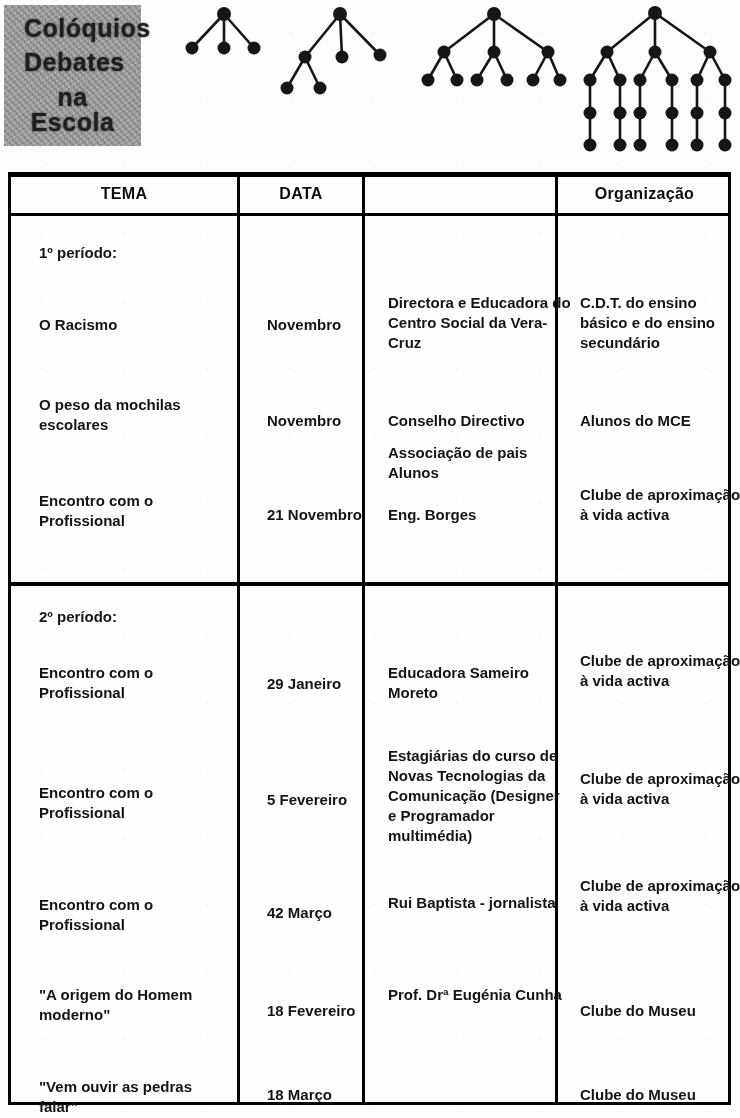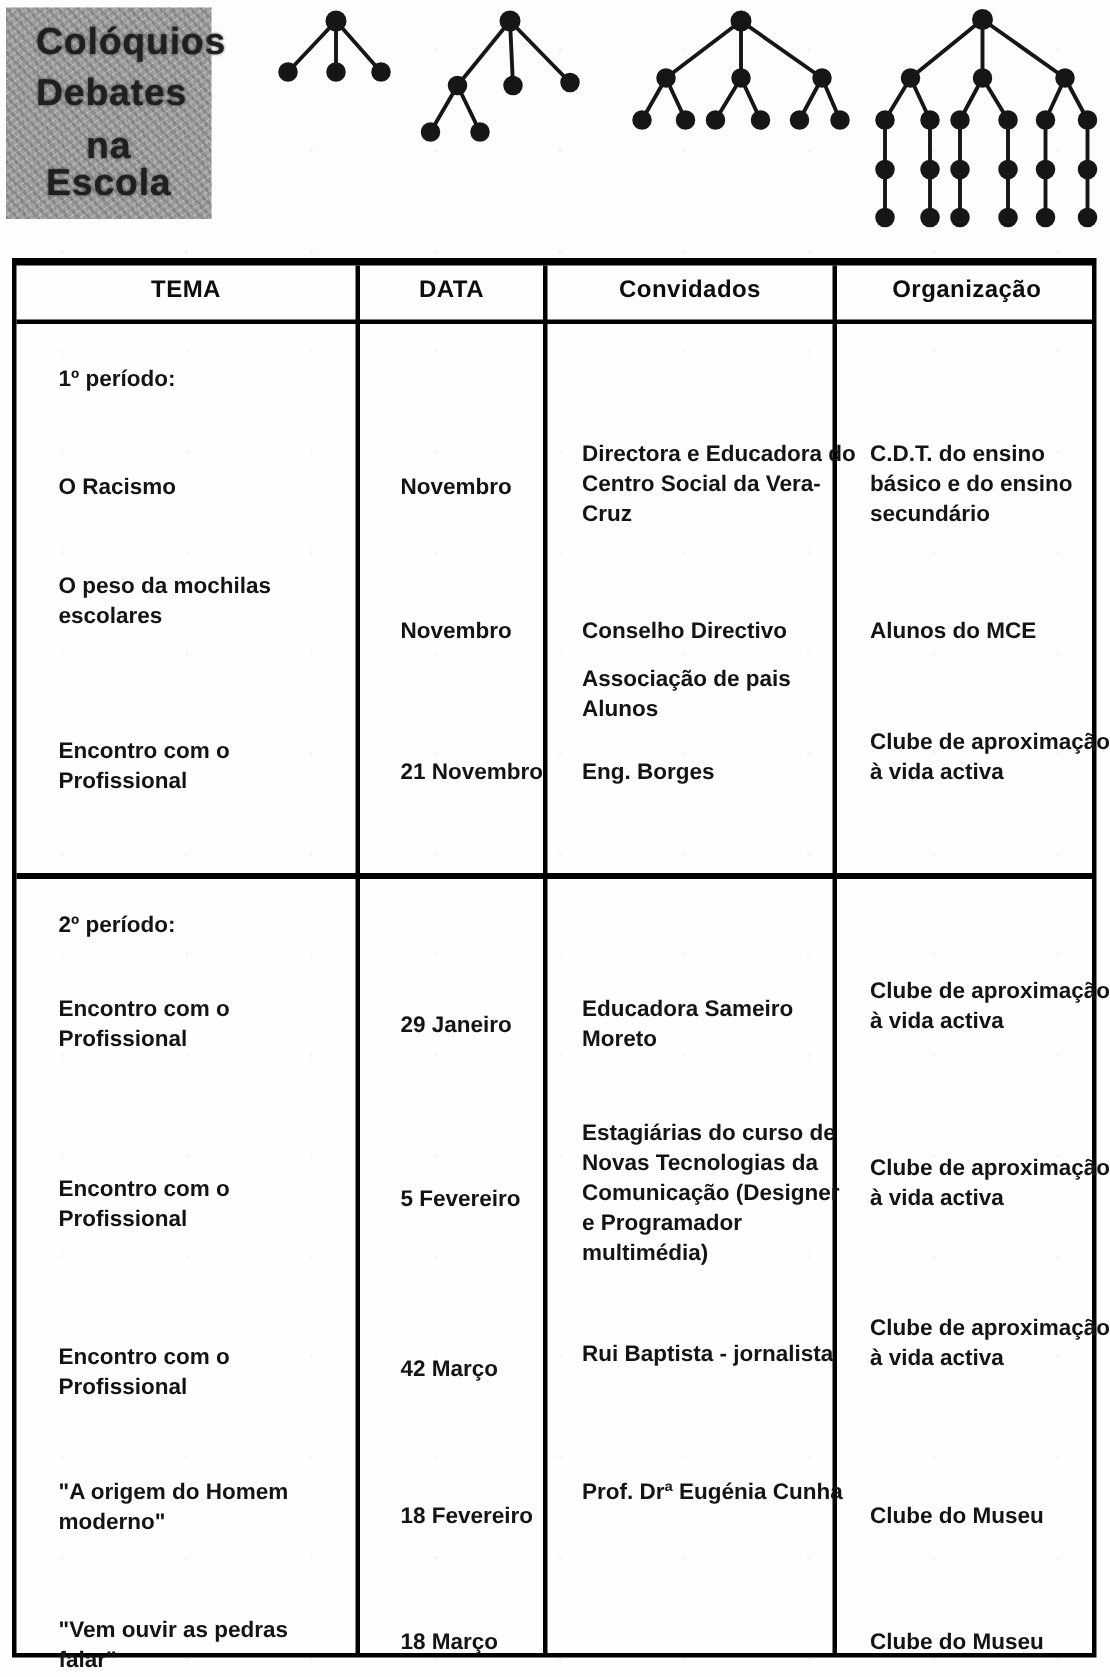--- a/index.html
+++ b/index.html
@@ -160,31 +160,30 @@
 <div class="sched-table">
 
   <div class="vline" style="left:226px"></div>
   <div class="vline" style="left:351px"></div>
   <div class="vline" style="left:544px"></div>
   <div class="hline" style="top:36px;height:3px"></div>
   <div class="hline" style="top:405px;height:4px"></div>
 
   <div class="th" style="left:0;width:226px">TEMA</div>
   <div class="th" style="left:229px;width:122px">DATA</div>
-  <div class="th" style="left:354px;width:190px">Convidados</div>
   <div class="th" style="left:547px;width:173px">Organização</div>
 
   <div class="cell c1" style="top:66px">1º período:</div>
 
   <div class="cell c1" style="top:138px">O Racismo</div>
   <div class="cell c2" style="top:138px">Novembro</div>
   <div class="cell c3" style="top:116px">Directora e Educadora do Centro Social da Vera-Cruz</div>
   <div class="cell c4" style="top:116px">C.D.T. do ensino básico e do ensino secundário</div>
 
-  <div class="cell c1" style="top:204px">O peso da mochilas escolares</div>
+  <div class="cell c1" style="top:218px">O peso da mochilas escolares</div>
   <div class="cell c2" style="top:234px">Novembro</div>
   <div class="cell c3" style="top:234px">Conselho Directivo</div>
   <div class="cell c3" style="top:266px">Associação de pais Alunos</div>
   <div class="cell c4" style="top:234px">Alunos do MCE</div>
 
   <div class="cell c1" style="top:314px">Encontro com o Profissional</div>
   <div class="cell c2" style="top:328px">21 Novembro</div>
   <div class="cell c3" style="top:328px">Eng. Borges</div>
   <div class="cell c4" style="top:308px">Clube de aproximação à vida activa</div>
 

